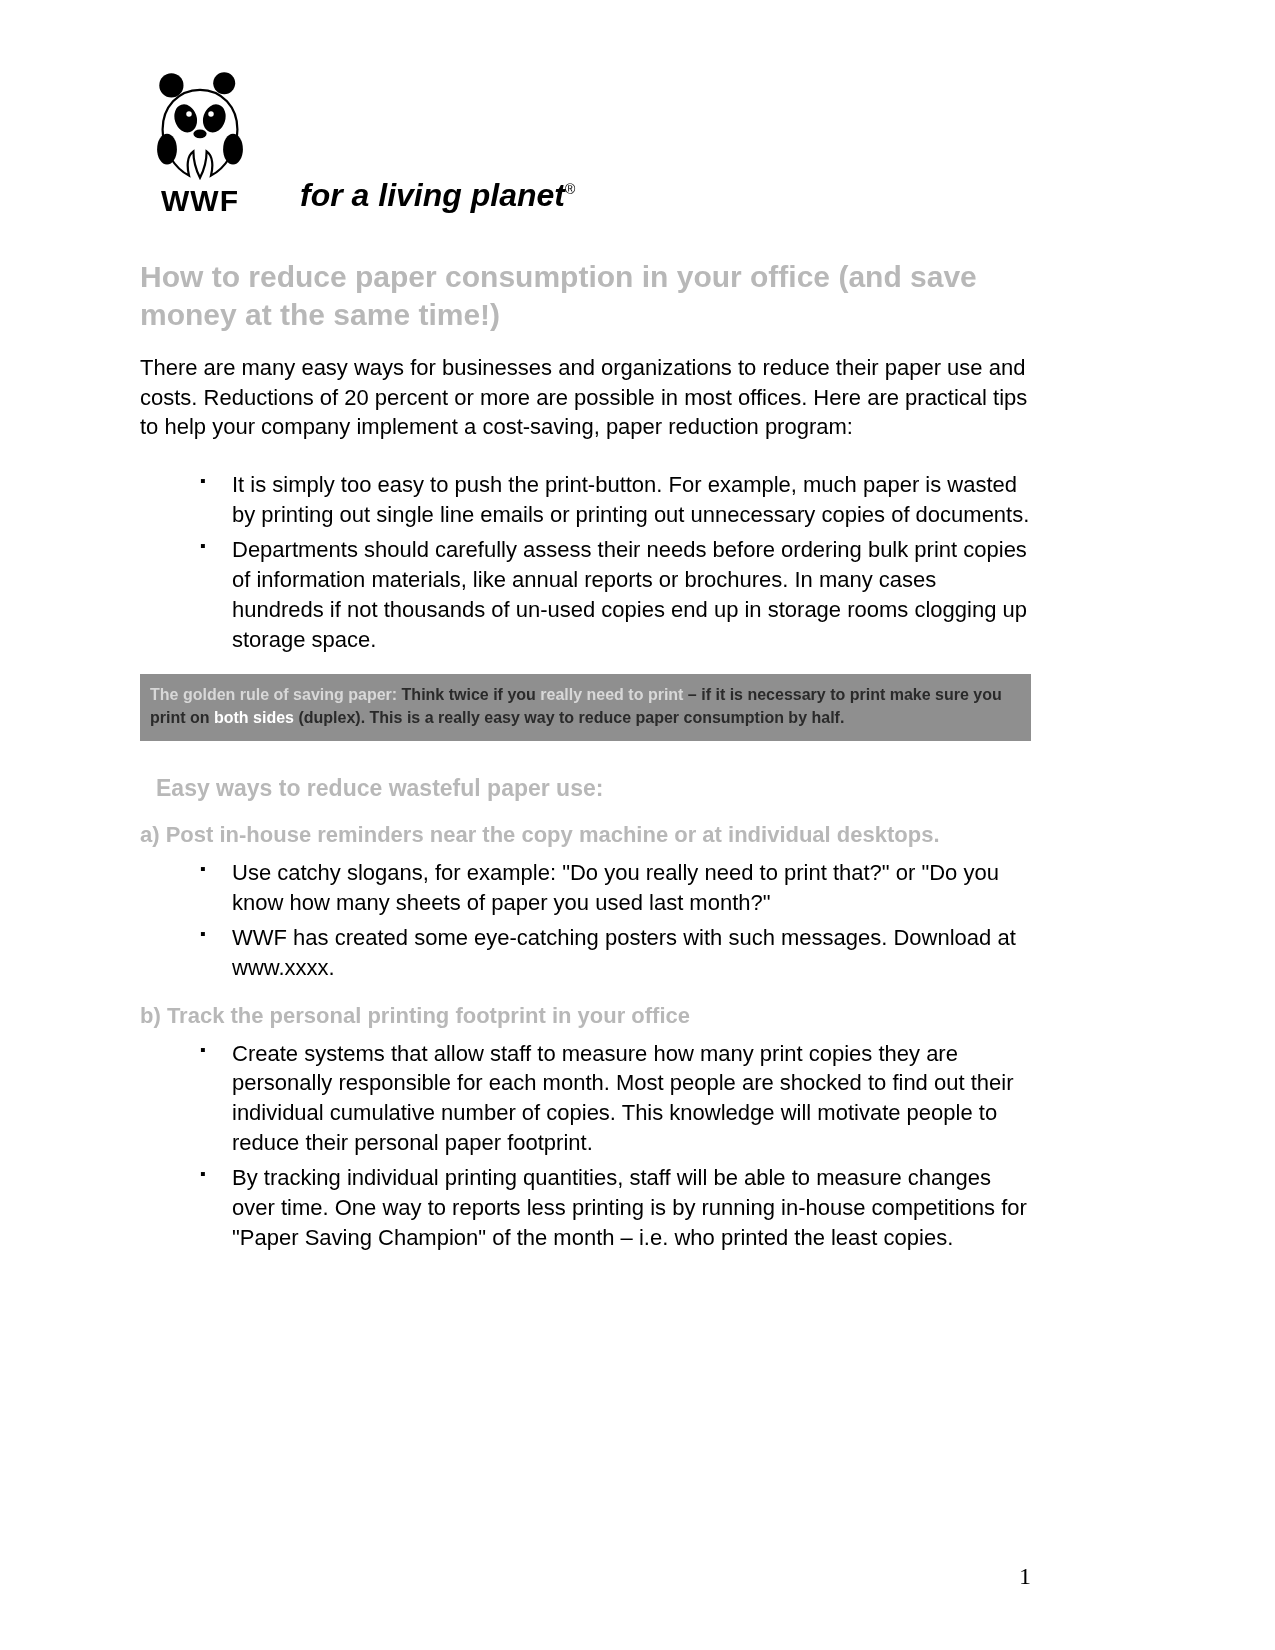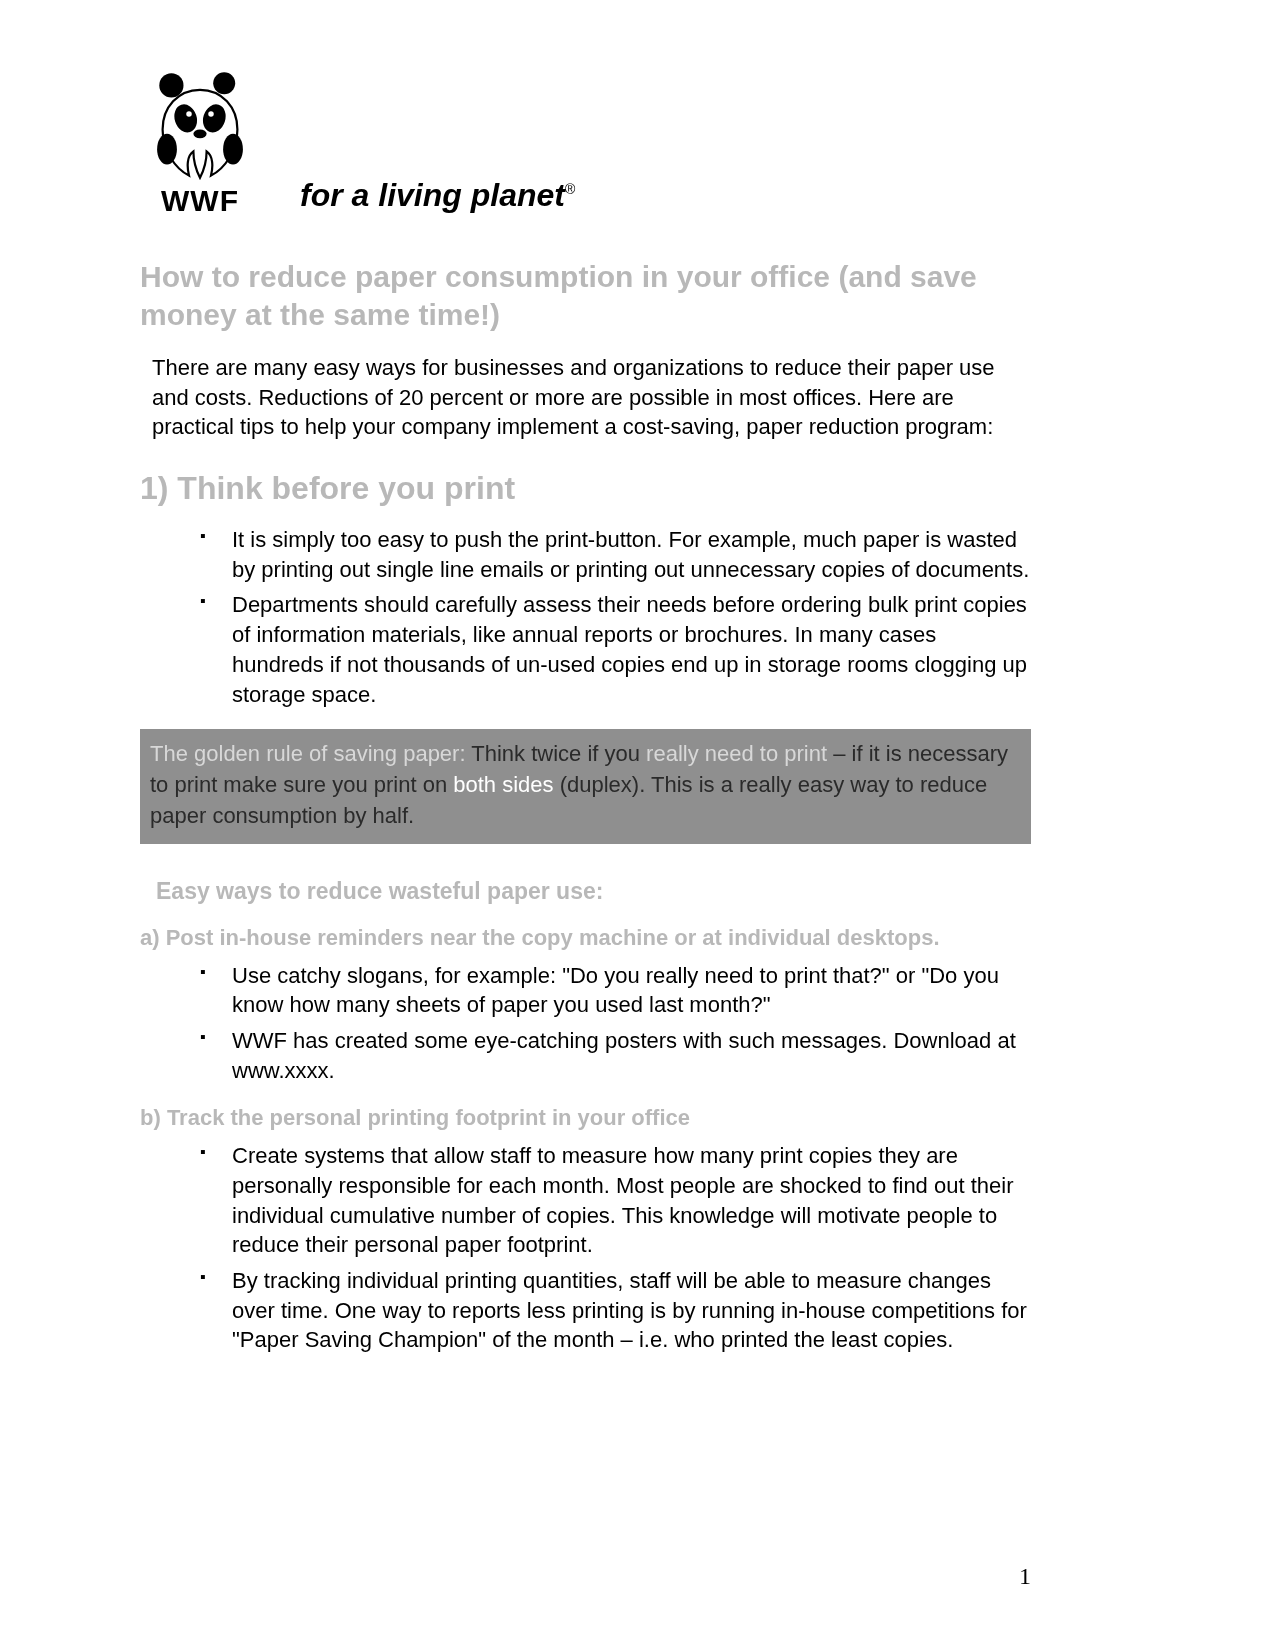--- a/index.html
+++ b/index.html
@@ -55,21 +55,21 @@
     color: #b8b8b8;
     font-weight: 900;
     font-size: 30px;
     line-height: 1.25;
     margin: 30px 0 20px 0;
     font-family: Arial, Helvetica, sans-serif;
   }
   p.intro {
     font-size: 22px;
     line-height: 1.35;
-    margin: 18px 0 28px 12px;
+    margin: 18px 0 28px 0;
   }
   h2.section {
     color: #b8b8b8;
     font-weight: 900;
     font-size: 32px;
     margin: 26px 0 18px 0;
   }
   ul.bullets {
     list-style: none;
     padding: 0 0 0 60px;
@@ -89,22 +89,22 @@
     top: 0;
     font-size: 16px;
     color: #000;
   }
   .callout {
     background: #8f8f8f;
     padding: 10px 10px 12px 10px;
     margin: 14px 0 30px 0;
   }
   .callout span {
-    font-weight: 400;
-    font-size: 22px;
+    font-weight: 700;
+    font-size: 16px;
     line-height: 1.4;
   }
   .callout .muted { color: #d8d8d8; }
   .callout .dark  { color: #2a2a2a; }
   .callout .white { color: #ffffff; }
   h3.subhead {
     color: #b8b8b8;
     font-weight: 900;
     font-size: 23px;
     margin: 34px 0 8px 16px;
@@ -149,21 +149,20 @@
     </div>
     <div class="tagline">
       <span>for a living planet</span><span class="rmark">®</span>
     </div>
   </div>
 
   <h1 class="title">How to reduce paper consumption in your office (and save money at the same time!)</h1>
 
   <p class="intro">There are many easy ways for businesses and organizations to reduce their paper use and costs. Reductions of 20 percent or more are possible in most offices. Here are practical tips to help your company implement a cost-saving, paper reduction program:</p>
 
-  <h2 class="section">1) Think before you print</h2>
 
   <ul class="bullets">
     <li>It is simply too easy to push the print-button.  For example, much paper is wasted by printing out single line emails or printing out unnecessary copies of documents.</li>
     <li>Departments should carefully assess their needs before ordering bulk print copies of information materials, like annual reports or brochures.  In many cases hundreds if not thousands of un-used copies end up in storage rooms clogging up storage space.</li>
   </ul>
 
   <div class="callout">
     <span class="muted">The golden rule of saving paper: </span><span class="dark">Think twice if you </span><span class="muted">really need to print</span><span class="dark"> – if it is necessary to print make sure you print on </span><span class="white">both sides</span><span class="dark"> (duplex). This is a really easy way to reduce paper consumption by half.</span>
   </div>
 

